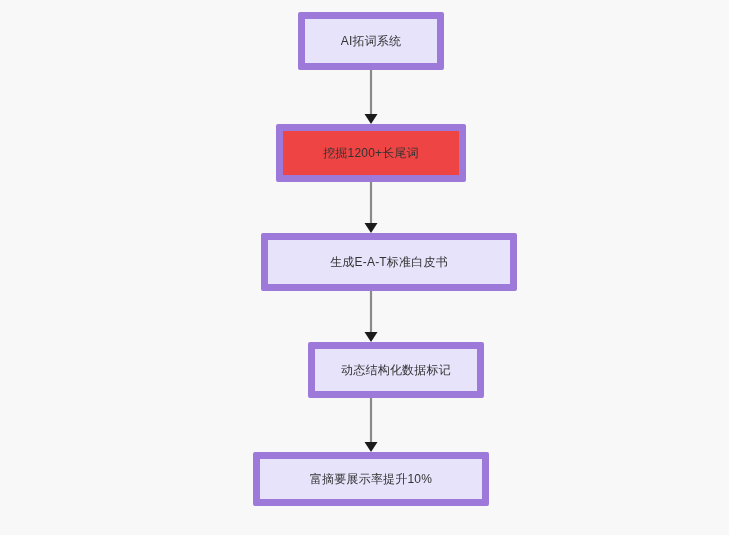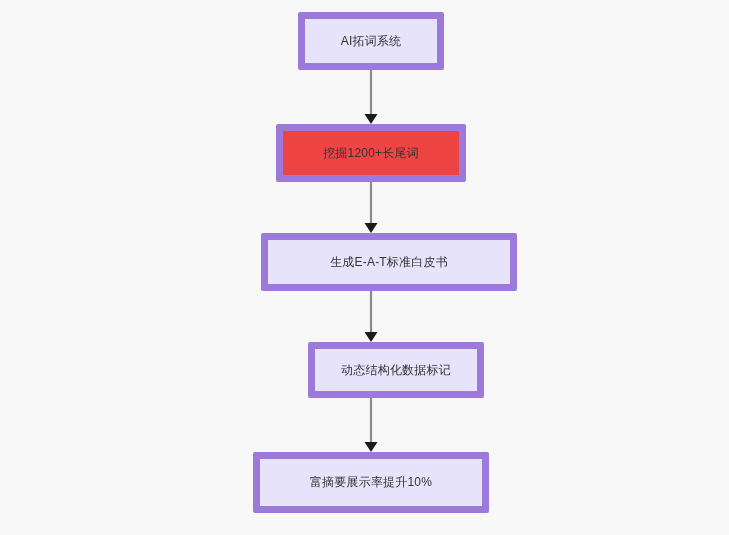--- a/index.html
+++ b/index.html
@@ -71,16 +71,16 @@
     </div>
     <div class="node" style="left: 276px; top: 124px; width: 190px; height: 58px; background: #ef4444; border-color: rgb(157, 121, 217); color: rgb(51, 51, 51);">
       <span>挖掘1200+长尾词</span>
     </div>
     <div class="node" style="left: 261px; top: 233px; width: 256px; height: 58px; background: rgb(231, 227, 251); border-color: rgb(157, 121, 217); color: rgb(51, 51, 51);">
       <span>生成E-A-T标准白皮书</span>
     </div>
     <div class="node" style="left: 264px; top: 342px; width: 176px; height: 56px; background: rgb(231, 227, 251); border-color: rgb(157, 121, 217); color: rgb(51, 51, 51); margin-left: 44px;">
       <span>动态结构化数据标记</span>
     </div>
-    <div class="node" style="left: 253px; top: 452px; width: 236px; height: 61px; background: rgb(231, 227, 251); border-color: rgb(157, 121, 217); color: rgb(51, 51, 51);">
+    <div class="node" style="left: 253px; top: 452px; width: 236px; height: 54px; background: rgb(231, 227, 251); border-color: rgb(157, 121, 217); color: rgb(51, 51, 51);">
       <span>富摘要展示率提升10%</span>
     </div>
   </div>
 
 </body></html>

